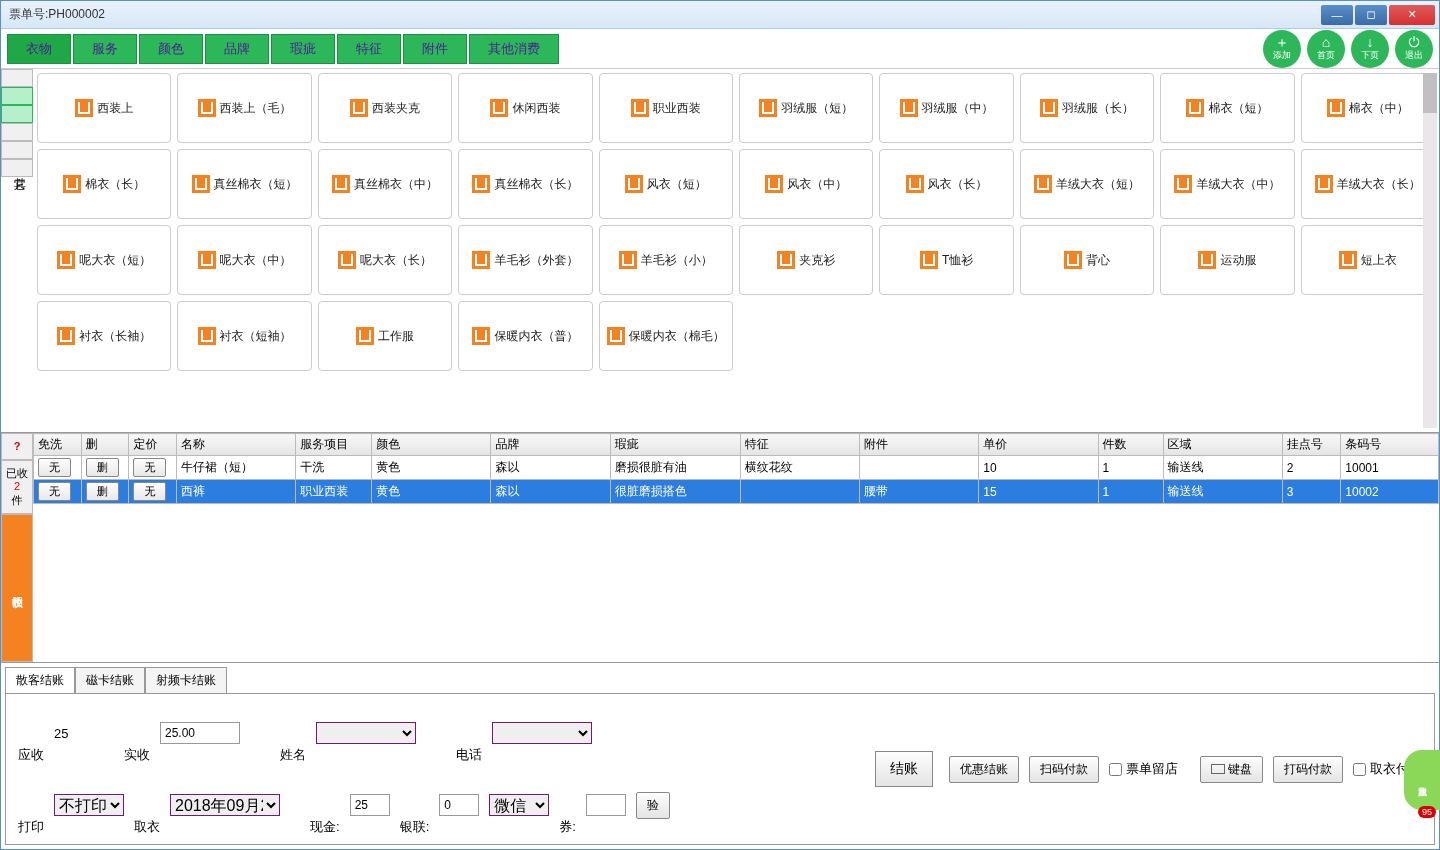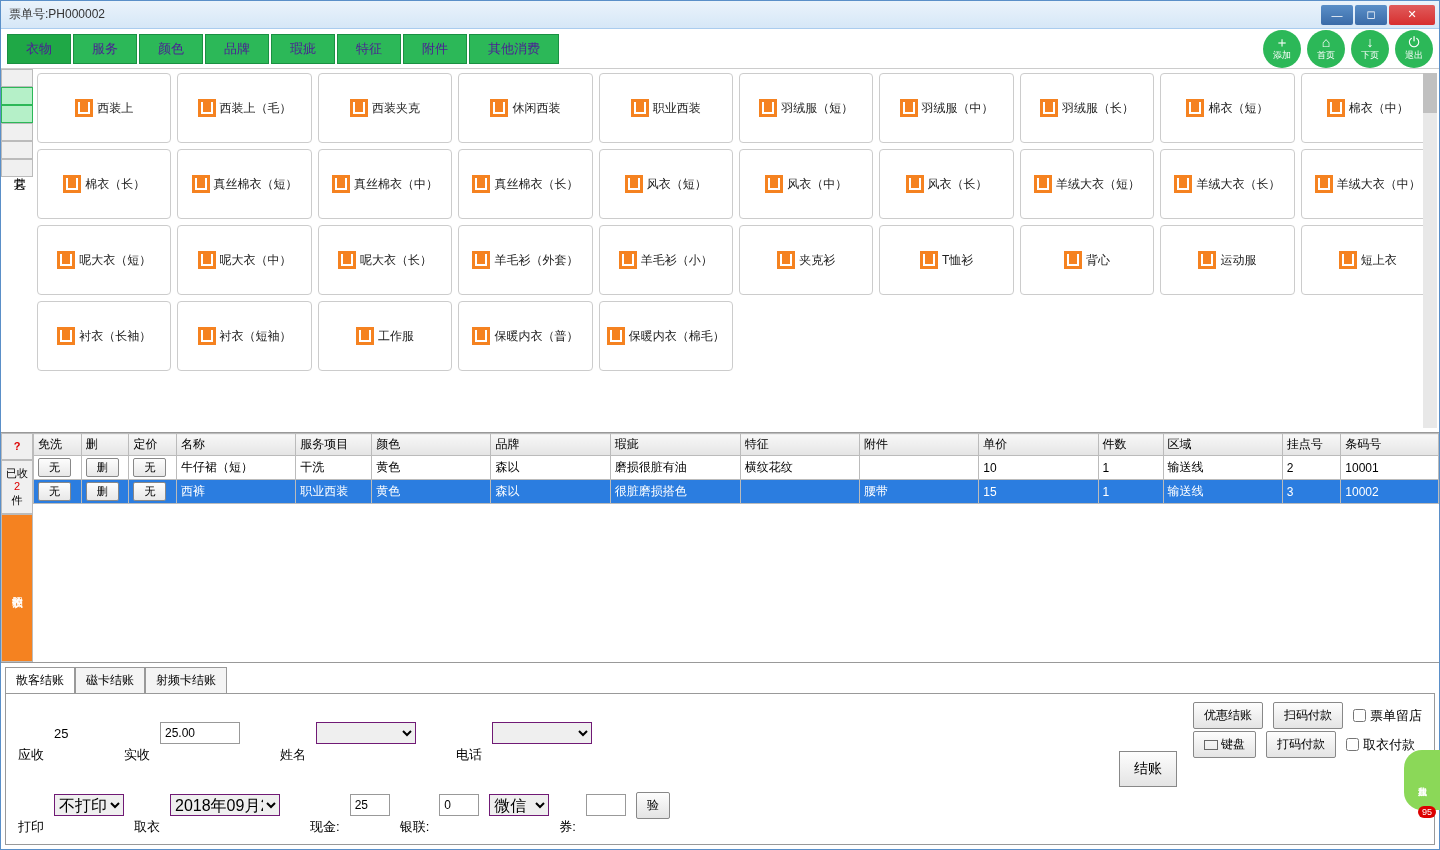--- a/index.html
+++ b/index.html
@@ -63,21 +63,21 @@
 .checkout-body { border: 1px solid #999; padding: 8px 12px; display: flex; flex-direction: column; gap: 10px; font-size: 13px; }
 .ck-row { display: flex; align-items: center; gap: 10px; flex-wrap: wrap; }
 .ck-label { display: inline-block; margin-top: 44px; }
 .ck-input { border: 1px solid #999; padding: 2px 4px; font-size: 12px; height: 22px; }
 .ck-select { border: 1px solid #701a75; height: 22px; font-size: 16px; }
 .big-btn { padding: 8px 14px; border: 1px solid #888; background: linear-gradient(#fdfdfd,#e4e4e4); cursor: pointer; font-size: 14px; }
 .sm-btn { padding: 4px 10px; border: 1px solid #888; background: linear-gradient(#fdfdfd,#e4e4e4); cursor: pointer; font-size: 12px; border-radius: 2px; }
 .chk { display: inline-flex; align-items: center; gap: 4px; }
 .ck-left { display:flex; flex-direction:column; gap:10px; flex:1; }
 .ck-mid { display:flex; align-items:center; }
-.ck-right { display:flex; flex-direction:column; gap:2px; }
+.ck-right { display:flex; flex-direction:row; gap:22px; }
 .kb-ico { display:inline-block; width:14px; height:10px; border:1px solid #666; position:relative; margin-right:3px; vertical-align:middle; }
 
 .accel { position: fixed; right: 0; bottom: 40px; width: 36px; height: 60px; background: #8bd858; border-radius: 18px 0 0 18px; display:flex; align-items:center; justify-content:center; font-size:9px; color:#fff; writing-mode: vertical-rl; }
 .accel::after { content:"95"; position:absolute; bottom:-8px; right:4px; background:#d00; color:#fff; border-radius:8px; padding:1px 4px; font-size:9px; writing-mode: horizontal-tb; }
 
 .w-free{width:44px}.w-del{width:44px}.w-price{width:44px}.w-name{width:110px}.w-serv{width:70px}.w-color{width:110px}.w-brand{width:110px}.w-flaw{width:120px}.w-feat{width:110px}.w-acc{width:110px}.w-up{width:110px}.w-qty{width:60px}.w-area{width:110px}.w-hook{width:54px}.w-bar{width:90px}
 </style>
 </head>
 <body>
 
@@ -198,25 +198,25 @@
             <div class="item-cell">
               <span class="item-ico"></span>
               <span class="item-label">风衣（长）</span>
             </div>
             <div class="item-cell">
               <span class="item-ico"></span>
               <span class="item-label">羊绒大衣（短）</span>
             </div>
             <div class="item-cell">
               <span class="item-ico"></span>
+              <span class="item-label">羊绒大衣（中）</span>
+            </div>
+            <div class="item-cell">
+              <span class="item-ico"></span>
               <span class="item-label">羊绒大衣（长）</span>
-            </div>
-            <div class="item-cell">
-              <span class="item-ico"></span>
-              <span class="item-label">羊绒大衣（中）</span>
             </div>
             <div class="item-cell">
               <span class="item-ico"></span>
               <span class="item-label">呢大衣（短）</span>
             </div>
             <div class="item-cell">
               <span class="item-ico"></span>
               <span class="item-label">呢大衣（中）</span>
             </div>
             <div class="item-cell">

